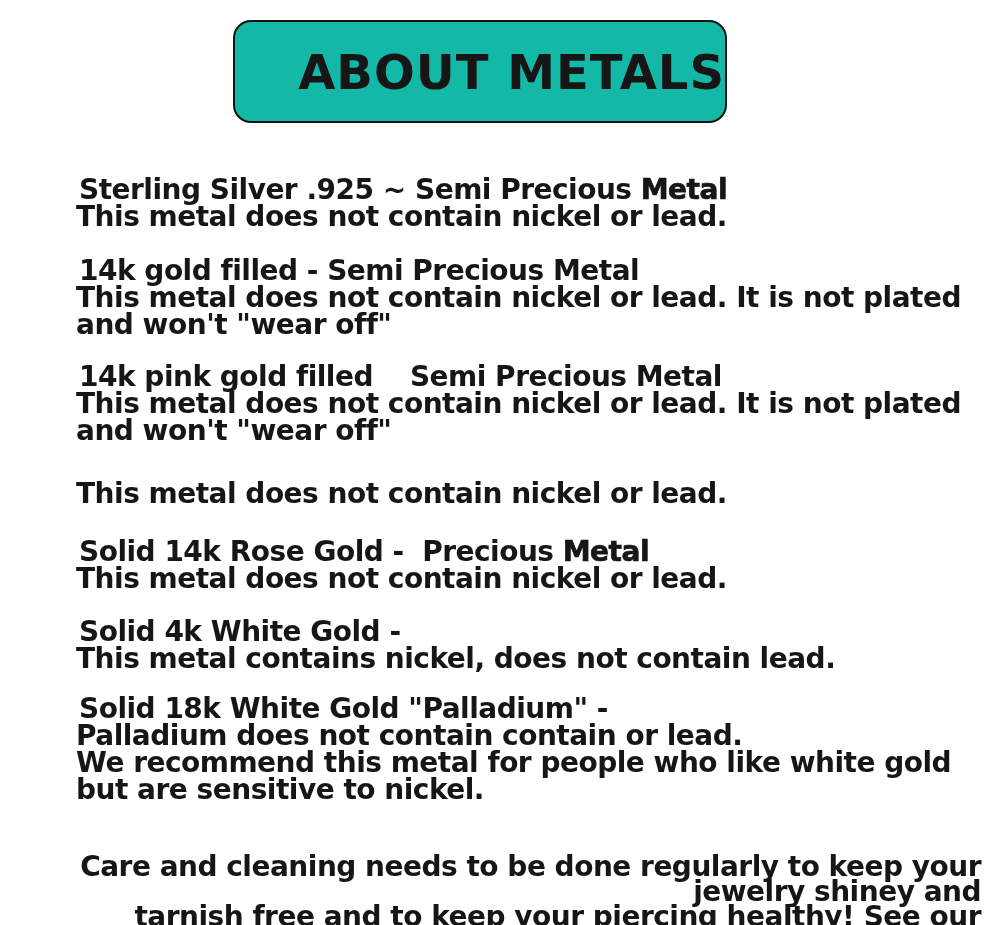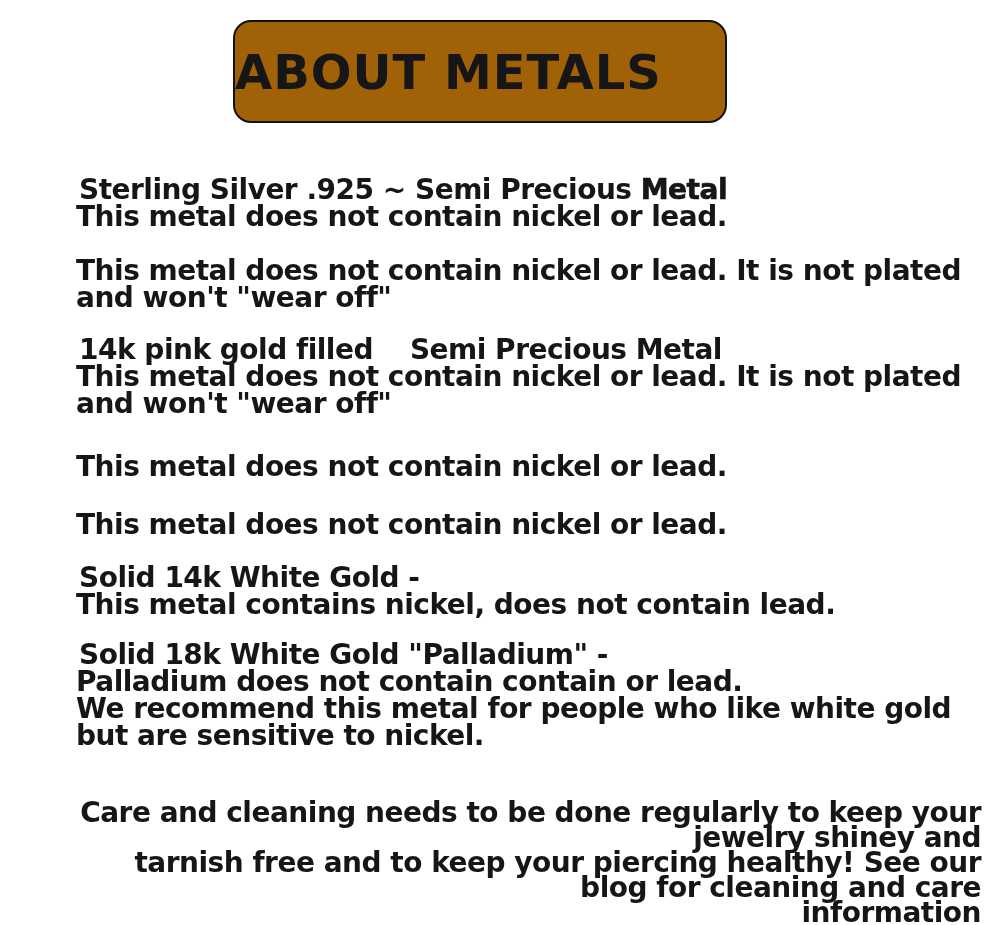--- a/index.html
+++ b/index.html
@@ -10,24 +10,24 @@
     color: #161616;
     font-family: "DejaVu Sans", sans-serif;
     overflow: hidden;
   }
   .title-box {
     width: 494px;
     height: 103px;
     margin: 20px 0 0 233px;
     border: 2px solid #121212;
     border-radius: 18px;
-    background: #a16207;
+    background: #14b8a6;
     display: flex;
     align-items: center;
-    justify-content: flex-start;
+    justify-content: flex-end;
   }
   .title-text {
     font-size: 48px;
     font-weight: bold;
     letter-spacing: 1px;
     white-space: nowrap;
   }
   .content {
     margin: 53px 7px 0 76px;
     font-size: 28px;
@@ -57,38 +57,40 @@
   </div>
 
   <div class="content">
 
     <div class="sec">
       <div class="heading"><span>Sterling Silver .925 ~ Semi Precious </span><span class="metal-bold">Metal</span></div>
       <div class="body-line">This metal does not contain nickel or lead.</div>
     </div>
 
     <div class="sec m25">
+      <div class="heading"><span>14k gold filled - Semi Precious Metal</span><span class="metal-bold"></span></div>
       <div class="body-line">This metal does not contain nickel or lead. It is not plated and won't "wear off"</div>
     </div>
 
     <div class="sec m36">
       <div class="heading"><span>14k pink gold filled    Semi Precious Metal</span><span class="metal-bold"></span></div>
       <div class="body-line">This metal does not contain nickel or lead. It is not plated and won't "wear off"</div>
     </div>
 
     <div class="sec m31">
       <div class="body-line">This metal does not contain nickel or lead.</div>
     </div>
 
     <div class="sec m26">
+      <div class="heading"><span>Solid 14k Rose Gold -  Precious </span><span class="metal-bold">Metal</span></div>
       <div class="body-line">This metal does not contain nickel or lead.</div>
     </div>
 
     <div class="sec m23">
-      <div class="heading"><span>Solid 14k White Gold -</span><span class="metal-bold"></span></div>
+      <div class="heading"><span>Solid 4k White Gold -</span><span class="metal-bold"></span></div>
       <div class="body-line">This metal contains nickel, does not contain lead.</div>
     </div>
 
     <div class="sec m51">
       <div class="heading"><span>Solid 18k White Gold "Palladium" -</span><span class="metal-bold"></span></div>
       <div class="body-line">Palladium does not contain contain or lead.</div>
       <div class="body-line">We recommend this metal for people who like white gold but are sensitive to nickel.</div>
     </div>
 
     <div class="footer">

